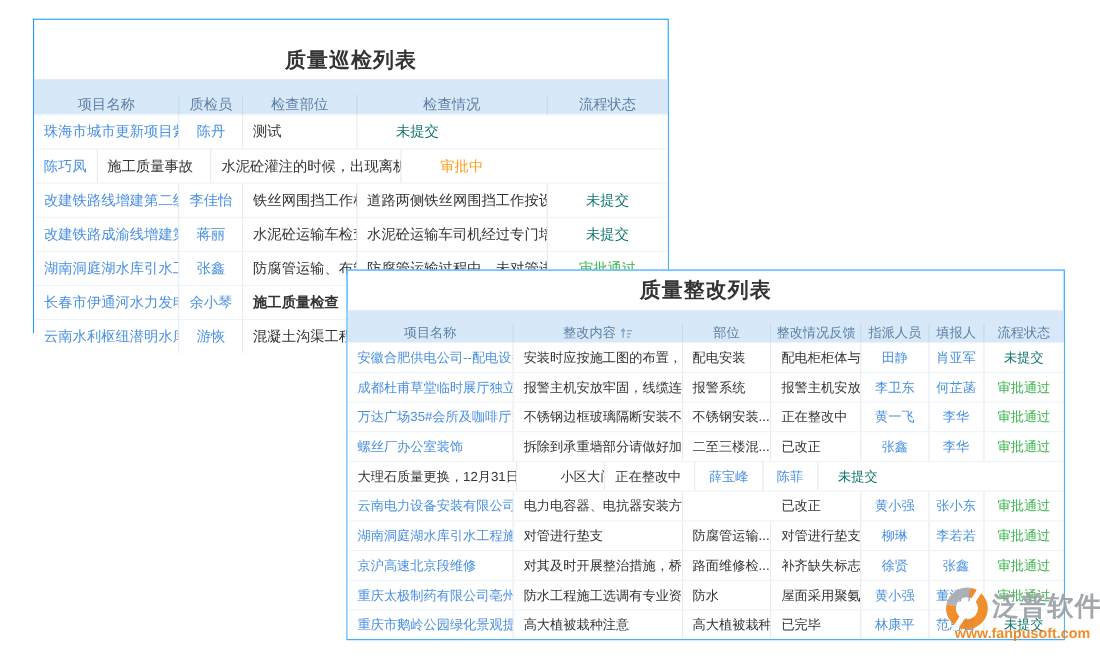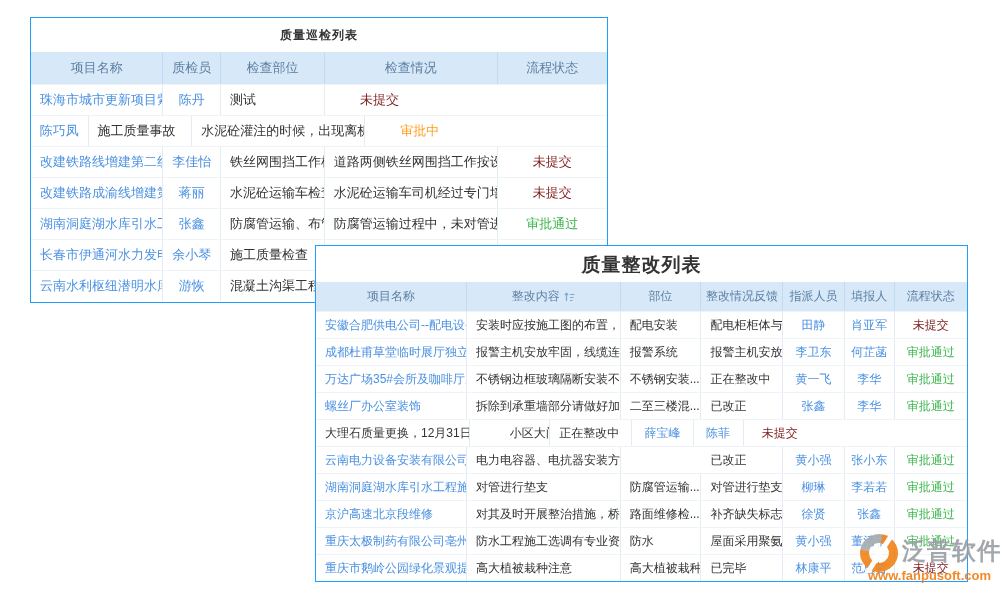--- a/index.html
+++ b/index.html
@@ -5,39 +5,39 @@
   * { margin:0; padding:0; box-sizing:border-box; }
   html,body { width:1000px; height:600px; background:#ffffff; overflow:hidden;
               font-family:"Liberation Sans", sans-serif; }
   .stage { position:relative; width:1000px; height:600px; background:#fff; }
 
   .qtable { position:absolute; background:#fff; border:1px solid #1E9FFF; }
   #inspection-table { left:30px; top:17px; width:578px; height:286px; z-index:1; }
   #rectification-table { left:315px; top:245px; width:653px; height:337px; z-index:10; }
 
   .qtitle { text-align:center; font-weight:bold; color:#333333; letter-spacing:1px; }
-  #inspection-table .qtitle { height:34px; line-height:35px; font-size:12px; }
+  #inspection-table .qtitle { height:34px; line-height:35px; font-size:19px;margin-top:20px; }
   #rectification-table .qtitle { height:36px; line-height:37px; font-size:19px; }
 
-  .qhead { display:flex; background:#D7E9F8; }
+  .qhead { display:flex; background:#D7E9F8;align-items:flex-end; }
   #inspection-table .qhead { height:32px; font-size:13px; }
   #rectification-table .qhead { height:29px; font-size:12px; }
   .hcell { display:flex; align-items:center; justify-content:center; gap:4px;
            color:#5E7FA3; border-right:1px solid #C2DBEF; overflow:hidden; white-space:nowrap; }
   .hcell:last-child { border-right:none; }
 
   .qrow { display:flex; border-top:1px solid #EEF3F8; background:#fff; }
   #inspection-table .qrow { height:31px; font-size:13px; }
   #rectification-table .qrow { height:27px; font-size:12px; }
   .qcell { display:flex; align-items:center; padding:0 9px; color:#333333;
            border-right:1px solid #E4ECF3; overflow:hidden; white-space:nowrap; }
   .qcell:last-child { border-right:none; }
   .c-center { justify-content:center; padding:0 4px; }
   .c-link { color:#4A90E2; cursor:pointer; }
-  .status-pending   { color:#7f1d1d; }
+  .status-pending   { color:#0f766e; }
   .status-reviewing { color:#FF9C1B; }
   .status-approved  { color:#39B54A; }
 
   .sort-ic { flex:0 0 auto; }
 
   .watermark { position:absolute; left:854px; top:528px; width:146px; height:62px; z-index:30; }
   .wm-logo { position:absolute; left:6px; top:6px; width:38px; height:38px; opacity:.92; }
   .wm-ring { position:absolute; inset:0; border-radius:50%; border:9px solid #F0851C;
              border-top-color:#A9ADB2; transform:rotate(-35deg); }
   .wm-slash { position:absolute; left:17px; top:-3px; width:5px; height:46px;
@@ -101,21 +101,21 @@
         <div class="qrow">
           <div class="qcell c-link" style="width: 23%;">湖南洞庭湖水库引水工...</div>
           <div class="qcell c-link c-center" style="width: 10%;">张鑫</div>
           <div class="qcell" style="width: 18%;">防腐管运输、布管</div>
           <div class="qcell" style="width: 30%;">防腐管运输过程中，未对管进行...</div>
           <div class="qcell c-center status-approved" style="width: 19%;">审批通过</div>
         </div>
         <div class="qrow">
           <div class="qcell c-link" style="width: 23%;">长春市伊通河水力发电...</div>
           <div class="qcell c-link c-center" style="width: 10%;">余小琴</div>
-          <div class="qcell" style="width: 18%;">施工质量检查</div>
+          <div class="qcell" style="width: 18%; font-weight: bold;">施工质量检查</div>
           <div class="qcell" style="width: 30%;"></div>
           <div class="qcell c-center" style="width: 19%;"></div>
         </div>
         <div class="qrow">
           <div class="qcell c-link" style="width: 23%;">云南水利枢纽潜明水库...</div>
           <div class="qcell c-link c-center" style="width: 10%;">游恢</div>
           <div class="qcell" style="width: 18%;">混凝土沟渠工程</div>
           <div class="qcell" style="width: 30%;"></div>
           <div class="qcell c-center" style="width: 19%;"></div>
         </div>

